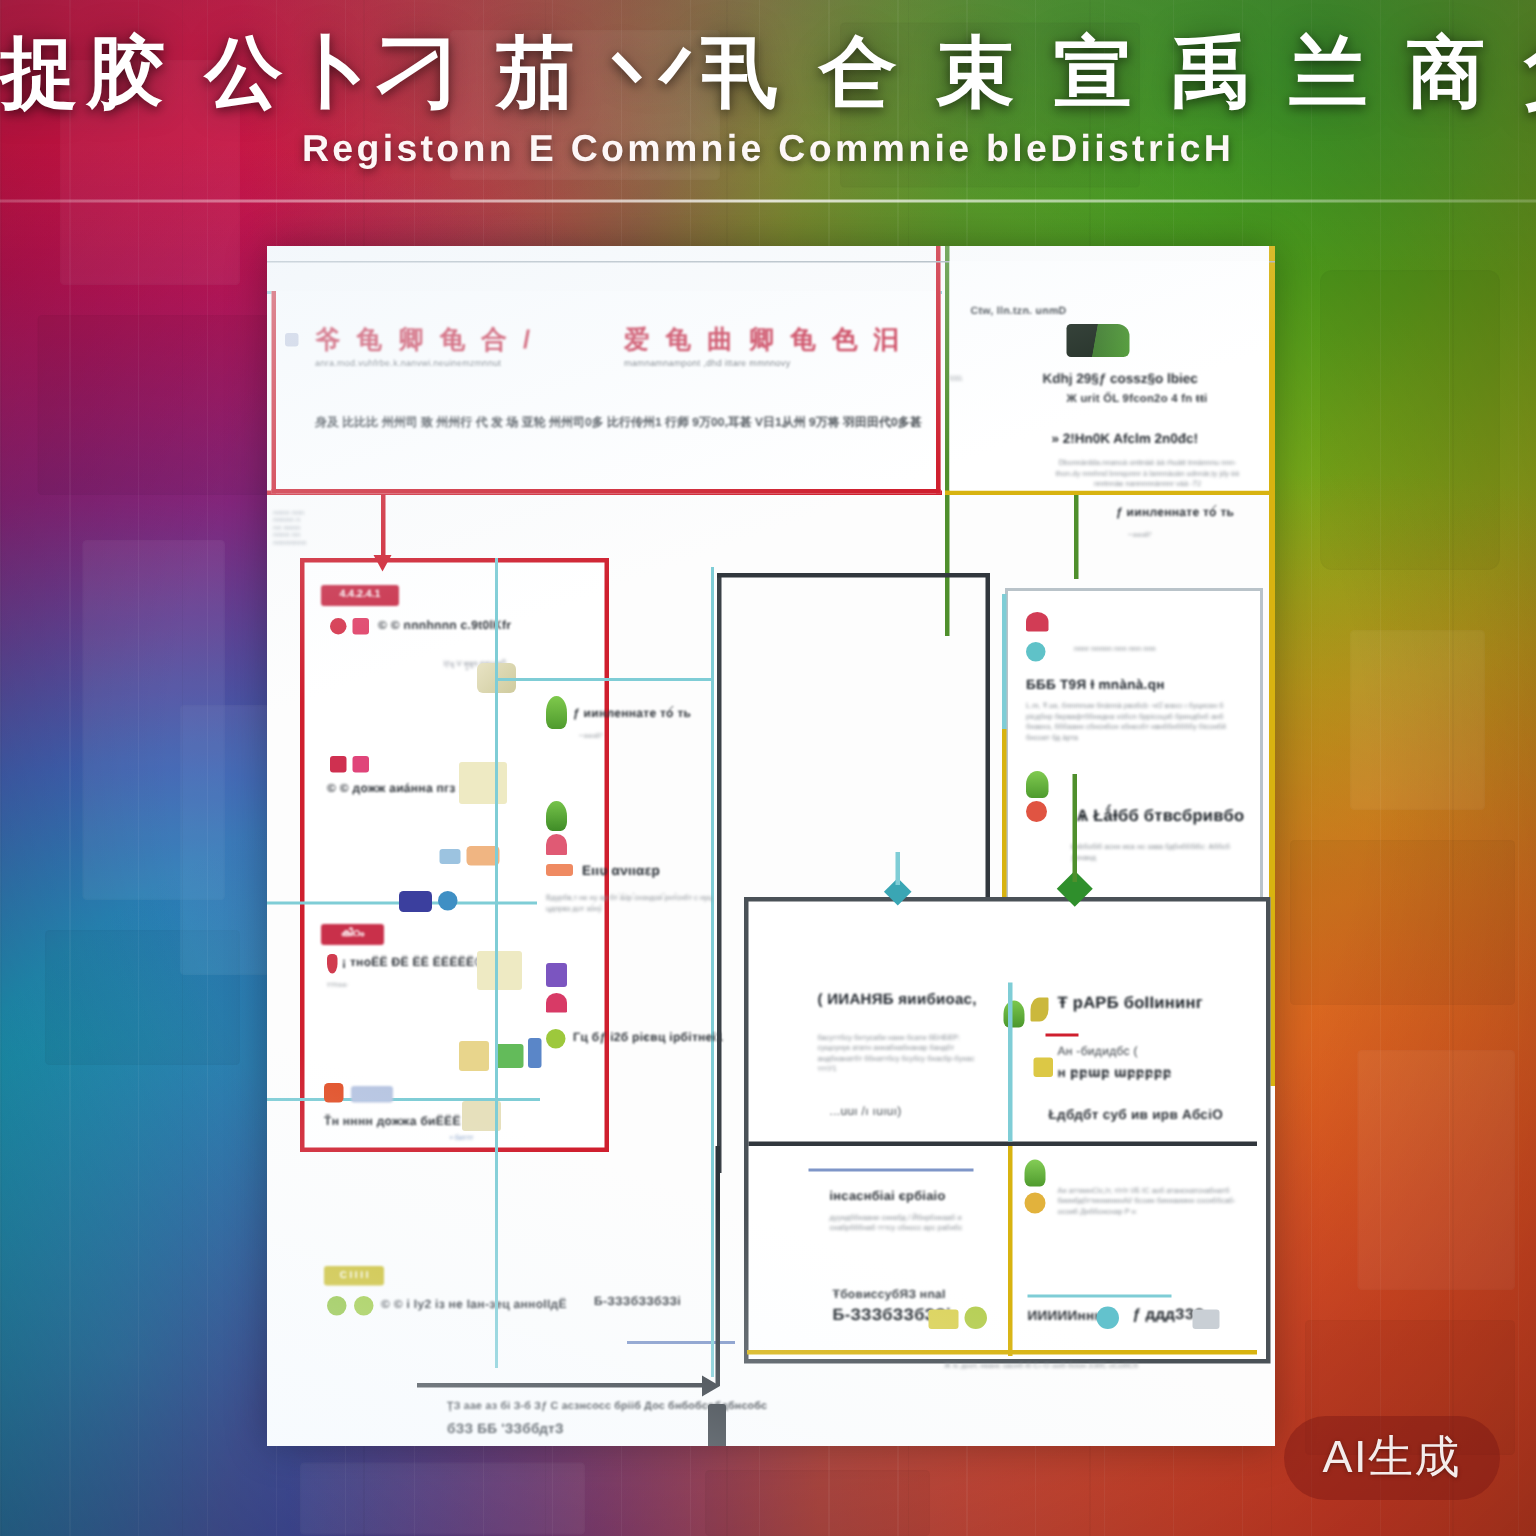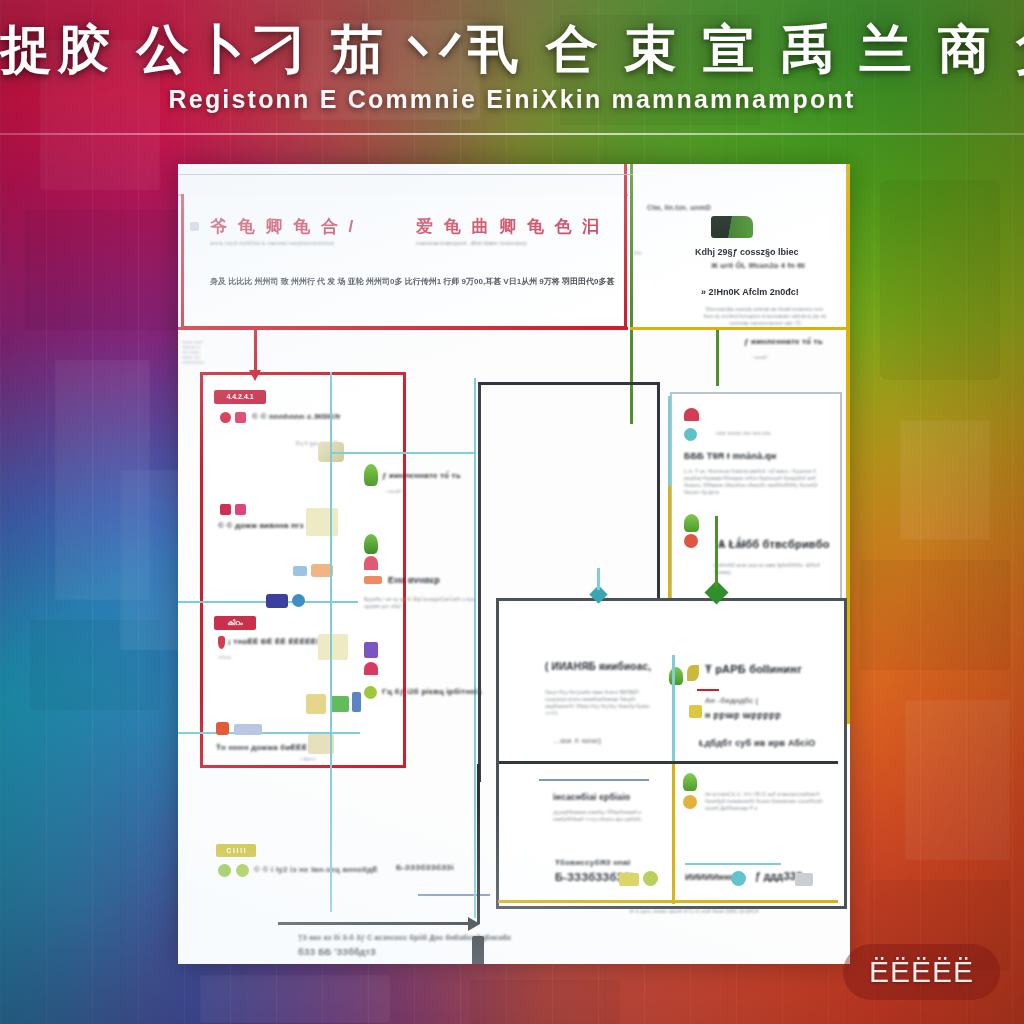--- a/index.html
+++ b/index.html
@@ -173,21 +173,21 @@
     <div class="gh d" style="left:470px;top:980px;width:150px;height:44px;"></div>
   </div>
 
   <div class="bg bg-stripes"></div>
   <div class="bg bg-stripes2"></div>
   <div class="bg bg-blurglow"></div>
   <div class="bg bg-vig"></div>
 
   <div id="banner">
     <div class="cnt">捉胶 公卜刁 茄 丷丮 仺 束 宣 禹   兰 商 父 甫</div>
-    <div class="lat">Registonn E Commnie EiniXkin   mamnamnampont</div>
+    <div class="lat">Registonn E Commnie Commnie   bleDiistricH</div>
     <div class="rule"></div>
   </div>
 
   <div id="canvas">
 
     <div class="ln ln-teal" style="left:0;top:30px;width:450px;height:1.5px;"></div>
     <div class="ln ln-red" style="left:446px;top:0;width:3px;height:166px;"></div>
     <div class="ln ln-red" style="left:0;top:163px;width:450px;height:3px;"></div>
     <div class="ln ln-green" style="left:452px;top:0;width:3px;height:260px;"></div>
     <div class="ln ln-gold" style="left:452px;top:163px;width:220px;height:3px;"></div>
@@ -357,15 +357,15 @@
     <div class="arrow-v" style="left:299px;top:600px;height:160px;"></div>
     <div class="ic" style="left:294px;top:772px;width:12px;height:32px;background:#2c3238;border-radius:2px;"></div>
 
     <div class="t xs" style="left:4px;top:176px;width:40px;line-height:5px;color:#aab0b8;">
       nnnn nnn<br>nnnnn n<br>nn nnnn<br>nnnn nn<br>nnnnnnnn
     </div>
 
     <div class="sheen"></div>
   </div>
 
-  <div id="wm">ЁЁЁЁЁ</div>
+  <div id="wm">AI生成</div>
 
 </div>
 
 </body></html>

